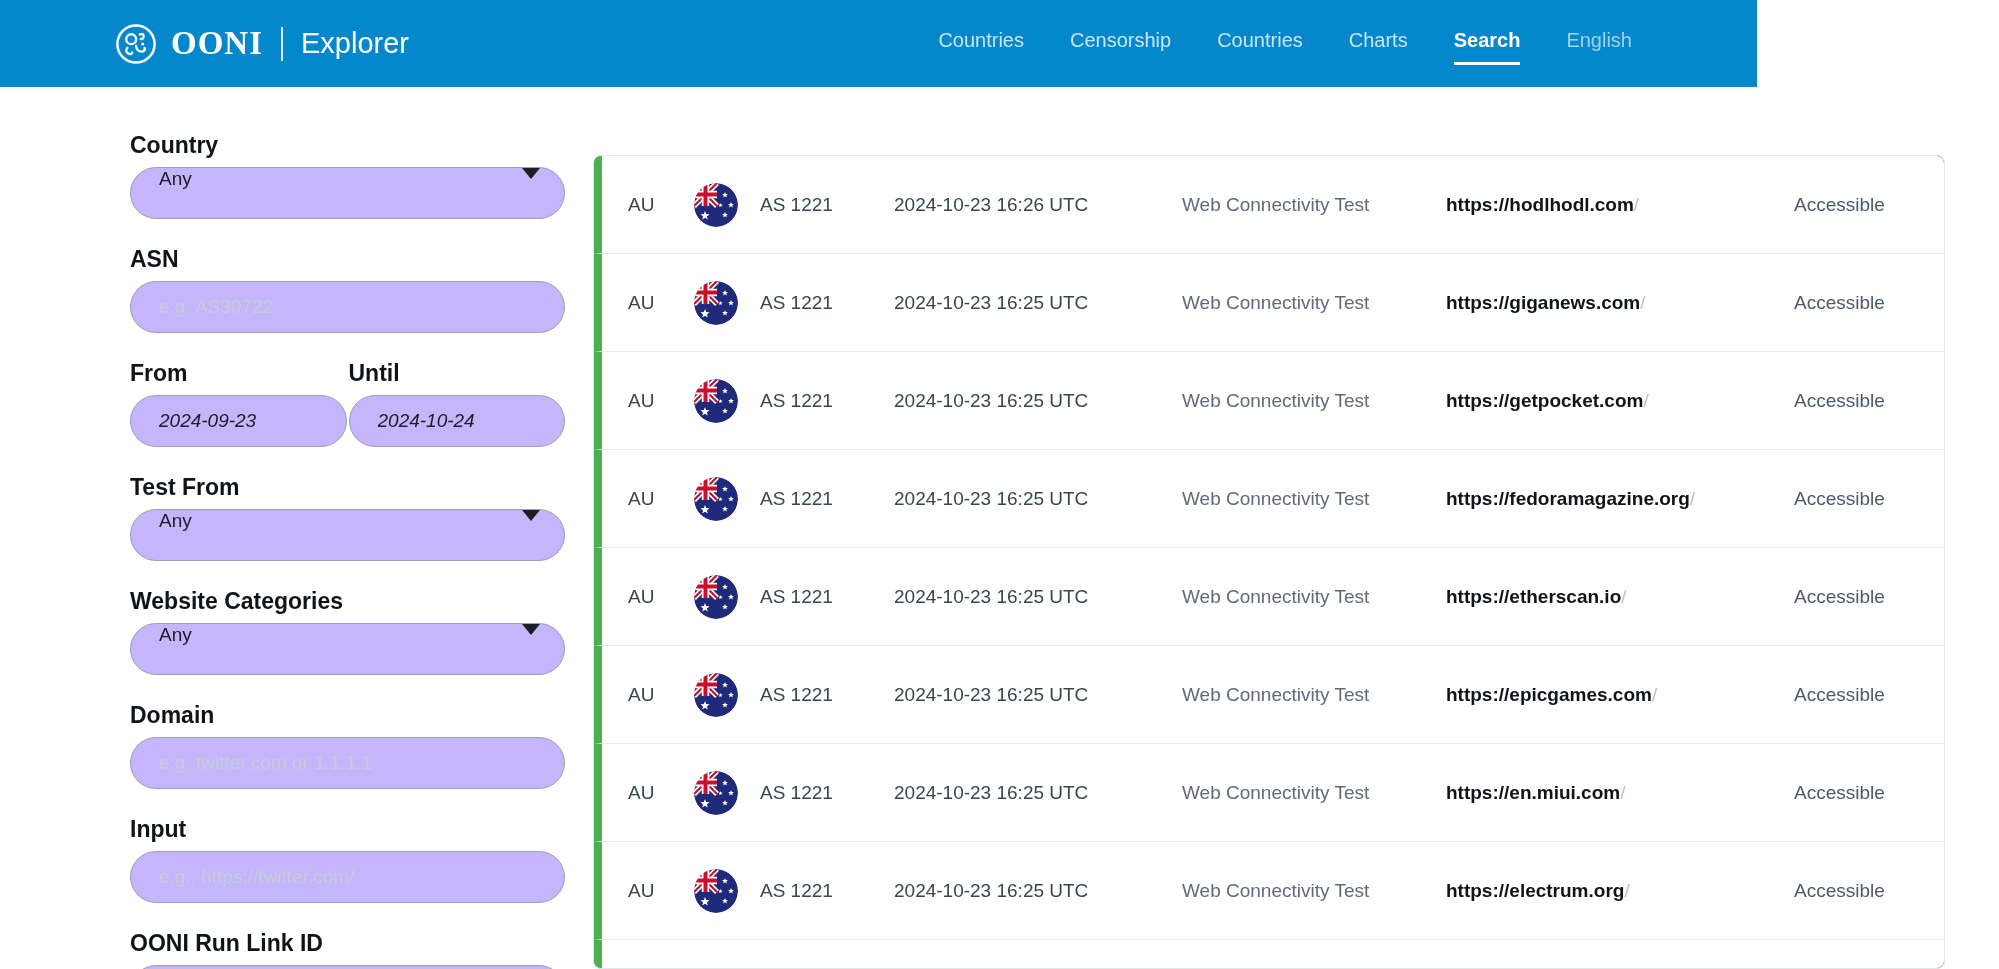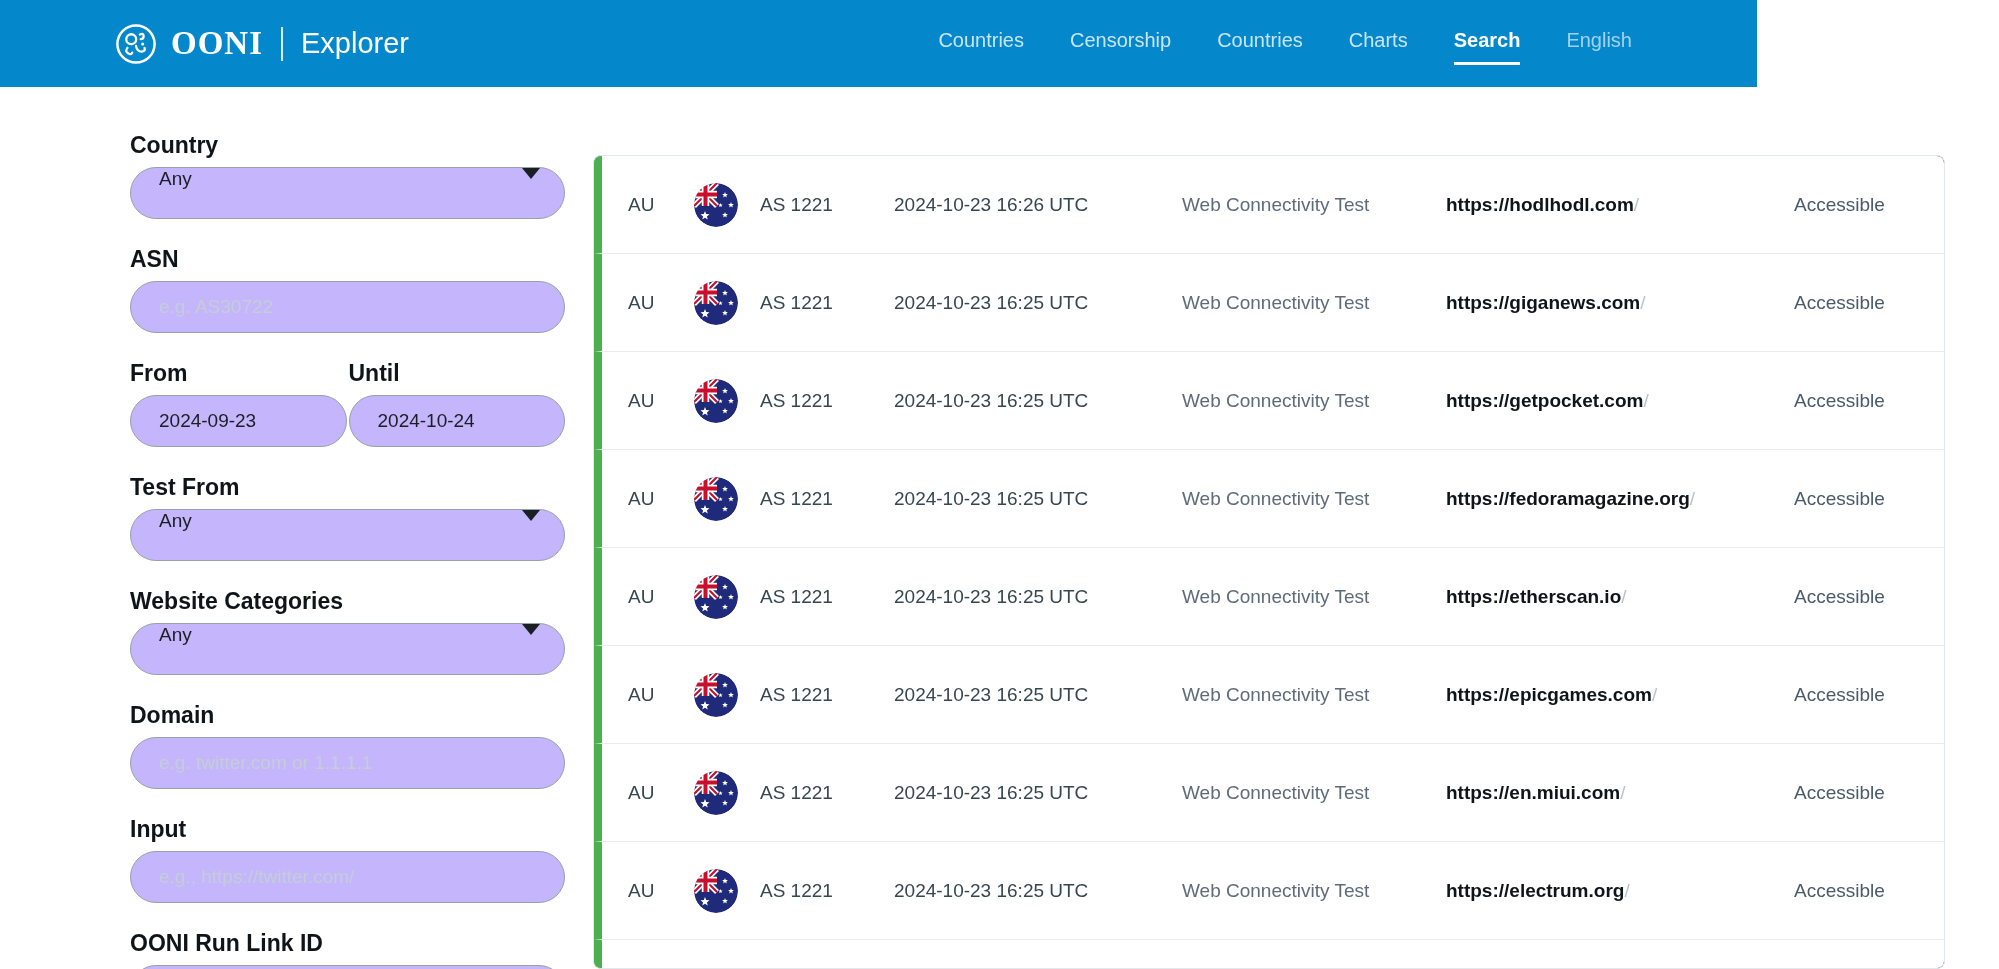--- a/index.html
+++ b/index.html
@@ -28,21 +28,21 @@
   .pill { height:52px; width:100%; border:1px solid #98a2aa; border-radius:26px;
           background:#c4b5fd; display:flex; align-items:flex-start; padding:0 24px 0 28px;
           font-size:19px; color:#1a1f24; }
   .select-pill { cursor:pointer; justify-content:space-between; }
   .caret { width:0; height:0; border-left:9px solid transparent; border-right:9px solid transparent;
            border-top:11px solid #1a1f24; }
   input.pill { outline:none; }
   input.pill::placeholder { color:#c4ced6; }
   .date-row { display:flex; gap:2px; }
   .date-col { flex:1; }
-  .date-col .pill { padding-left:28px; }
+  .date-col .pill { padding-left:28px;font-style:italic; }
 
   
   .results-card { position:absolute; left:593px; top:155px; width:1352px; height:814px;
                   background:#0f172a; border:1px solid #e3e8ec; border-radius:8px;
                   overflow:hidden; }
   .row { height:98px; display:flex; align-items:center; padding:0 40px 0 26px;
          border-left:8px solid #4caf50; border-bottom:1px solid #e8ecef;
          font-size:19px; color:#37474f; cursor:pointer; background:#ffffff; }
   .row.partial { height:30px; border-bottom:none; }
   .cell-code { width:66px; }

